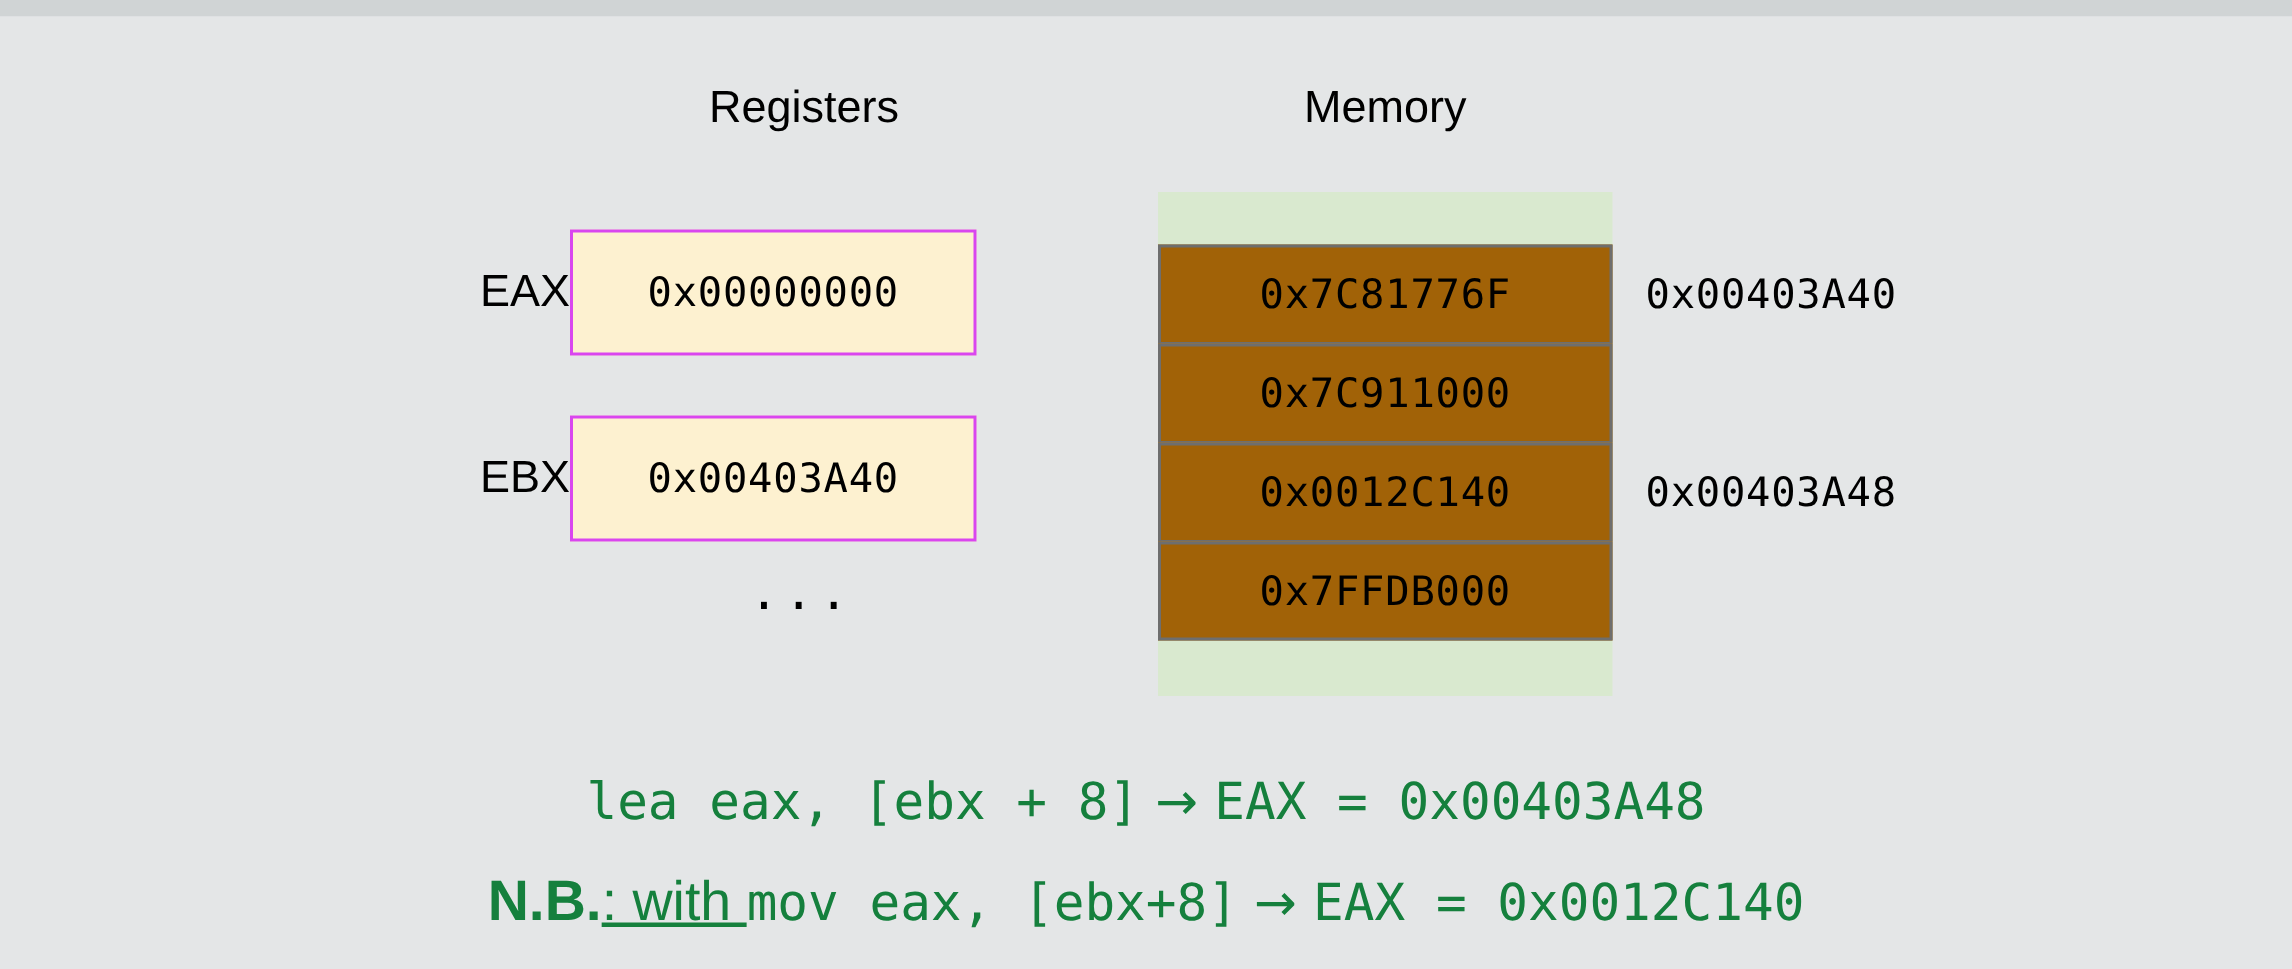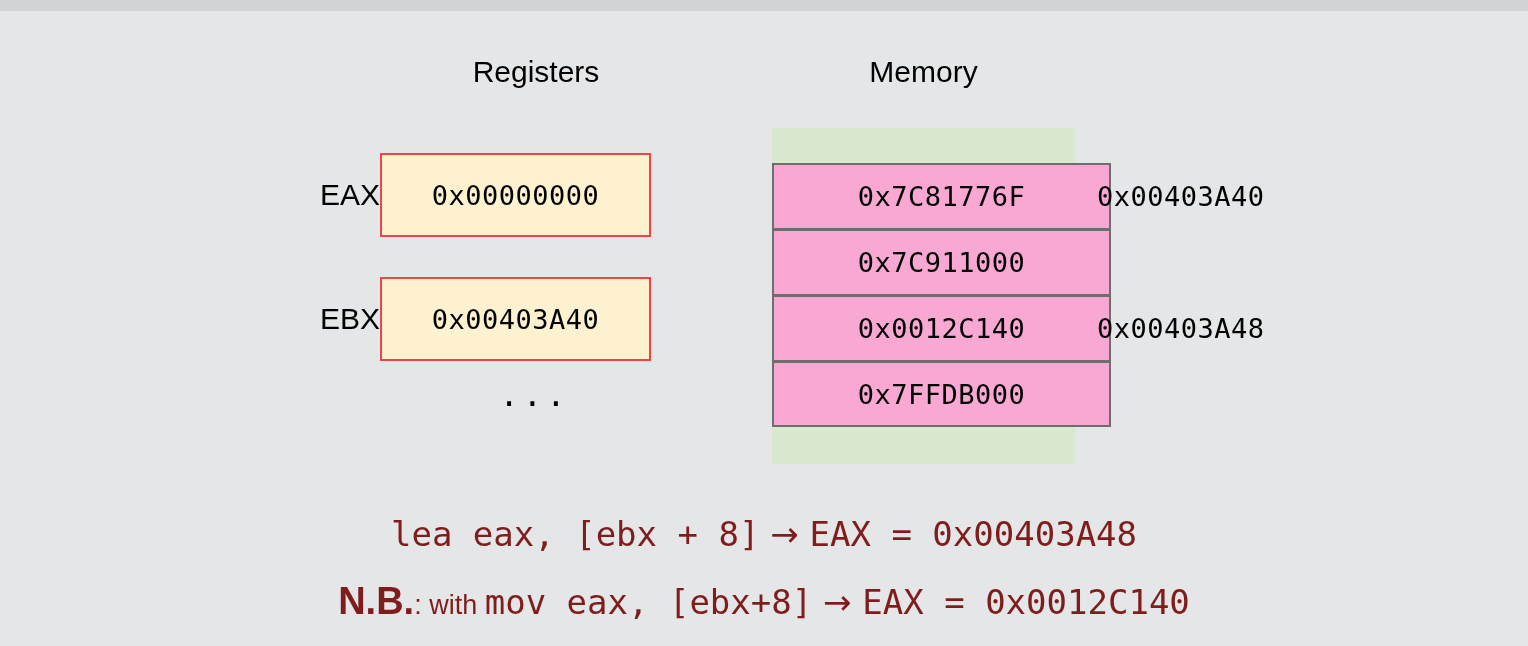--- a/index.html
+++ b/index.html
@@ -68,21 +68,21 @@
     font-family: "Liberation Sans", sans-serif;
     font-size: 30px;
     color: #000000;
     line-height: 1;
   }
   .reg-box {
     width: 271px;
     height: 84px;
     box-sizing: border-box;
     background: #fdf1d0;
-    border: 2px solid #ef4444;
+    border: 2px solid #d946ef;
     display: flex;
     align-items: center;
     justify-content: center;
     font-family: "DejaVu Sans Mono", monospace;
     font-size: 27px;
     color: #000000;
     letter-spacing: 0.5px;
   }
 
   .reg-ellipsis {
@@ -113,24 +113,24 @@
     top: 152px;
     width: 303px;
   }
   .mem-row {
     position: relative;
     height: 66px;
   }
   .mem-cell {
     position: absolute;
     left: 0; top: 0;
-    width: 339px;
+    width: 303px;
     height: 66px;
     box-sizing: border-box;
-    background: #f9a8d4;
+    background: #a16207;
     border: 2px solid #6e6e6e;
     border-bottom-width: 1px;
     display: flex;
     align-items: center;
     justify-content: center;
     font-family: "DejaVu Sans Mono", monospace;
     font-size: 27px;
     color: #000000;
     letter-spacing: 0.5px;
   }
@@ -150,21 +150,21 @@
     letter-spacing: 0.5px;
     white-space: nowrap;
   }
 
   
   .formula {
     position: absolute;
     left: 0;
     width: 1528px;
     text-align: center;
-    color: #7f1d1d;
+    color: #15803d;
     white-space: nowrap;
     line-height: 1;
   }
   #formula-line-0 {
     top: 503px;
     font-family: "DejaVu Serif", "Liberation Serif", serif;
     font-size: 38px;
   }
   #formula-line-1 {
     top: 571px;
@@ -180,21 +180,22 @@
     font-size: 34px;
   }
   .sans-bold {
     font-family: "Liberation Sans", sans-serif;
     font-weight: bold;
     font-size: 38px;
   }
   .sans-reg {
     font-family: "Liberation Sans", sans-serif;
     font-weight: normal;
-    font-size: 27px;
+    font-size: 37px;
+    text-decoration: underline;
   }
   .arrow {
     font-family: "DejaVu Sans", sans-serif;
     font-size: 34px;
   }
 </style>
 </head>
 <body>
 
 <div class="topbar"></div>

